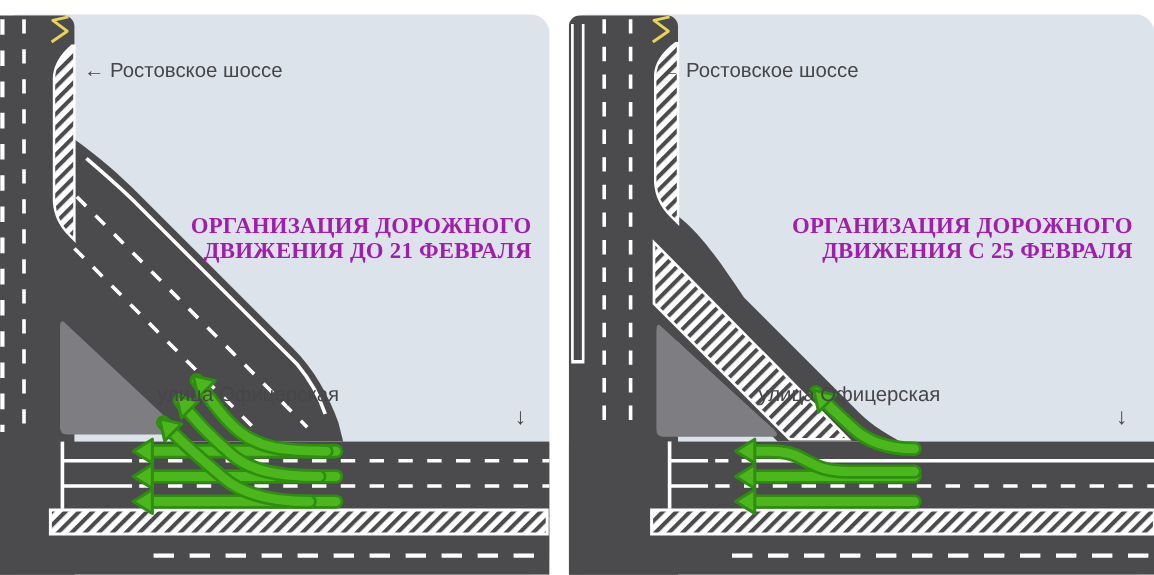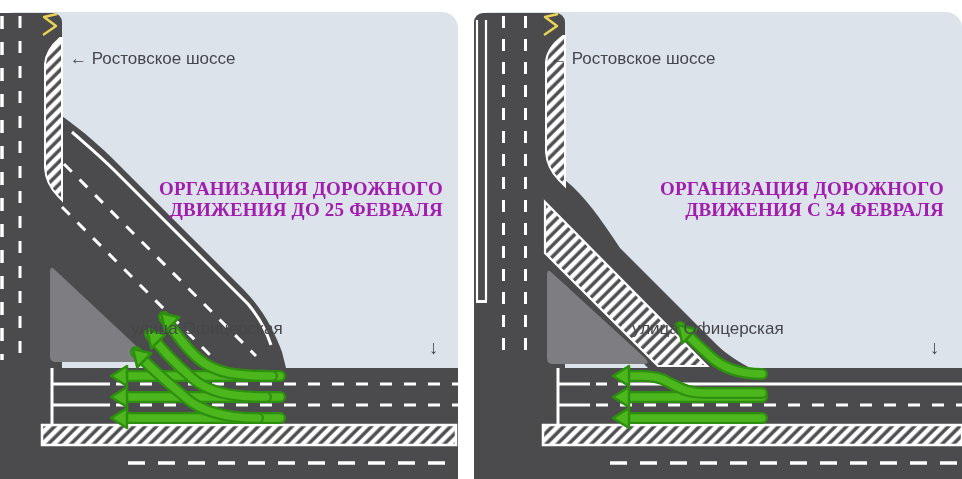--- a/index.html
+++ b/index.html
@@ -157,26 +157,26 @@
         <path class="ga-out" d="M762,374 C740,374 724,369 711,357 C701,348 690,338 680,327"></path>
         <path class="ga-in" d="M762,374 C740,374 724,369 711,357 C701,348 690,338 680,327"></path>
         <polygon class="ga-head" points="678,325 694,315 694,335" transform="rotate(45 678 325)"></polygon>
       </g>
     </g>
   </svg>
 
   <div class="label" style="left:70px;top:48px;">← Ростовское шоссе</div>
   <div class="label scheme-title" style="left:131px;top:178px;">
     <div>ОРГАНИЗАЦИЯ ДОРОЖНОГО</div>
-    <div>ДВИЖЕНИЯ ДО 25 ФЕВРАЛЯ</div>
+    <div>ДВИЖЕНИЯ ДО 21 ФЕВРАЛЯ</div>
   </div>
   <div class="label street" style="left:131px;top:318px;">улица Офицерская</div>
   <div class="label darrow" style="left:429px;top:337px;">↓</div>
 
   <div class="label" style="left:550px;top:48px;">← Ростовское шоссе</div>
   <div class="label scheme-title" style="left:632px;top:178px;">
     <div>ОРГАНИЗАЦИЯ ДОРОЖНОГО</div>
-    <div>ДВИЖЕНИЯ С 34 ФЕВРАЛЯ</div>
+    <div>ДВИЖЕНИЯ С 25 ФЕВРАЛЯ</div>
   </div>
   <div class="label street" style="left:632px;top:318px;">улица Офицерская</div>
   <div class="label darrow" style="left:930px;top:337px;">↓</div>
 
 </div>
 
 </body></html>

